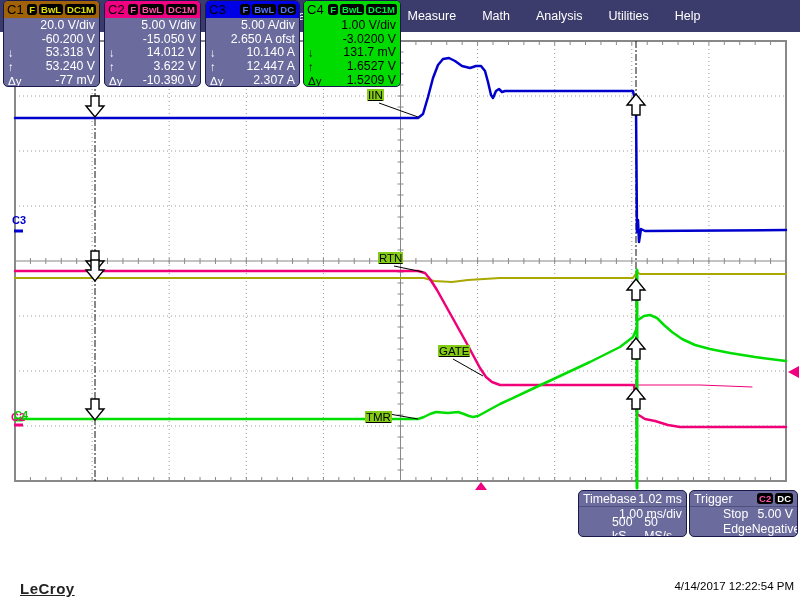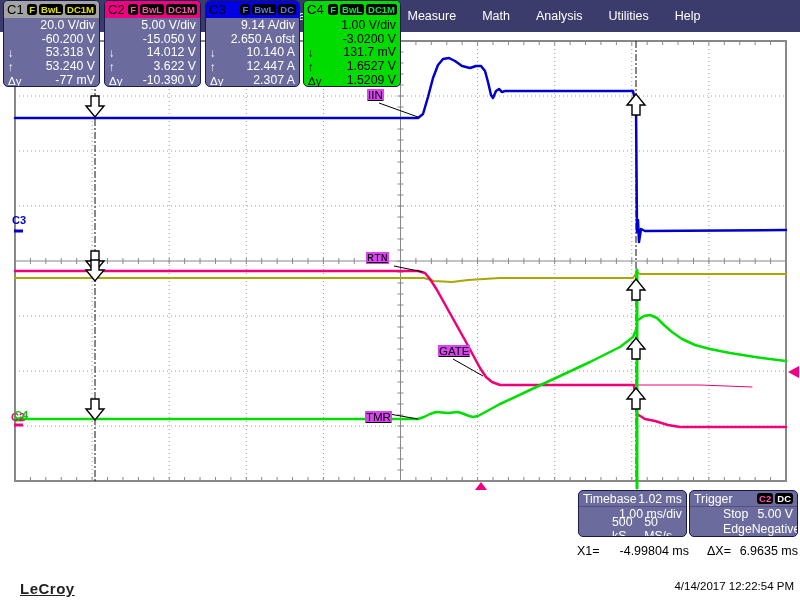--- a/index.html
+++ b/index.html
@@ -12,32 +12,32 @@
   .menu-item{color:#fff;font-size:12.5px;padding:0 13px;white-space:nowrap;}
   .menu-item:first-child{padding-left:12px;}
 
   
   #scope-svg{position:absolute;left:0;top:0;}
 
   
   .edge-label{position:absolute;font-size:11px;font-weight:bold;line-height:10px;}
   
   .trace-label{position:absolute;font-size:11.5px;color:#000;text-decoration:underline;
-    background:#d946ef;line-height:12px;padding:0 1px;}
+    background:#84cc16;line-height:12px;padding:0 1px;}
 
   
   .chbox{position:absolute;top:494;height:87px;border:1px solid #1a1a4a;border-radius:5px;
     background:#6b6b9d;color:#fff;font-size:12.3px;overflow:hidden;box-sizing:border-box;}
   .chbox .hdr{height:17px;display:flex;align-items:center;padding:0 3px;gap:2px;}
   .chbox .hdr .chid{font-size:13px;color:#000;margin-right:auto;}
   .badge{background:#000;border-radius:3px;font-size:9.5px;font-weight:bold;
     padding:0px 2px;line-height:11px;}
   .row{display:flex;justify-content:flex-end;align-items:flex-end;height:13.8px;padding:0 4px;}
   .row .sym{margin-right:auto;font-size:11.5px;}
-  .c1 .hdr{background:#a3a3a3;} .c1 .badge{color:#e0e000;}
+  .c1 .hdr{background:#a16207;} .c1 .badge{color:#e0e000;}
   .c2 .hdr{background:#f00080;} .c2 .badge{color:#ff55aa;}
   .c3 .hdr{background:#0000e6;} .c3 .badge{color:#5577ff;}
   .c4{background:#00dc00;color:#000;} .c4 .hdr{background:#00dc00;} .c4 .badge{color:#00ee44;}
 
   
   .sbox{position:absolute;top:490px;width:109px;height:47px;border:1px solid #1a1a4a;
     border-radius:5px;background:#6b6b9d;color:#fff;font-size:12.3px;box-sizing:border-box;overflow:hidden;}
   .sbox .shdr{height:15px;display:flex;align-items:center;justify-content:space-between;
     padding:0 4px;border-bottom:1px solid #50507e;}
   .srow{display:flex;justify-content:space-between;padding:0 4px;height:14.5px;align-items:center;margin-left:29px;}
@@ -313,21 +313,21 @@
       <path d="M636,388 l-9,11 h5 v10 h8 v-10 h5 z" fill="#fff" stroke="#000" stroke-width="1.4"></path>
       <path d="M475,490 h12 l-6,-8 z" fill="#f00080"></path>
       <path d="M799,366 v12 l-11,-6 z" fill="#f00080"></path>
     </svg>
 
   <span class="edge-label" style="left:12px;top:215px;color:#0000cc;">C3</span>
   <span class="edge-label" style="left:11px;top:412px;color:#f00080;">C2</span>
   <span class="edge-label" style="left:14px;top:410px;color:#00cc00;">C4</span>
 
   <span class="trace-label" style="left:367px;top:89px;">IIN</span>
-  <span class="trace-label" style="left:366px;top:252px;font-family:Liberation Mono, monospace;">RTN</span>
+  <span class="trace-label" style="left:378px;top:252px;">RTN</span>
   <span class="trace-label" style="left:438px;top:345px;">GATE</span>
   <span class="trace-label" style="left:365px;top:411px;text-align:center;">TMR</span>
 
   <div class="chbox c1" style="left:3px;width:97px;">
     <div class="hdr">
       <span class="chid">C1</span>
       <span class="badge">F</span>
       <span class="badge">BwL</span>
       <span class="badge">DC1M</span>
     </div>
@@ -379,21 +379,21 @@
   </div>
 
   <div class="chbox c3" style="left:205px;width:95px;">
     <div class="hdr">
       <span class="chid">C3</span>
       <span class="badge">F</span>
       <span class="badge">BwL</span>
       <span class="badge">DC</span>
     </div>
     <div class="row">
-        <span>9.14 A/div</span>
+        <span>5.00 A/div</span>
       </div>
     <div class="row">
         <span>2.650 A ofst</span>
       </div>
     <div class="row">
         <span class="sym">↓</span>
         <span>10.140 A</span>
       </div>
     <div class="row">
         <span class="sym">↑</span>
@@ -459,23 +459,17 @@
       <span>Stop</span>
       <span>5.00 V</span>
     </div>
     <div class="srow">
       <span>Edge</span>
       <span>Negative</span>
     </div>
   </div>
 
   <div id="readouts">
-    <div class="rrow">
-      <span class="lbl1">X1=</span>
-      <span class="val1">-4.99804 ms</span>
-      <span class="lbl2">ΔX=</span>
-      <span class="val2">6.9635 ms</span>
-    </div>
   </div>
 
   <div id="logo">LeCroy</div>
   <div id="datetime">4/14/2017 12:22:54 PM</div>
 </div>
 
 </body></html>

